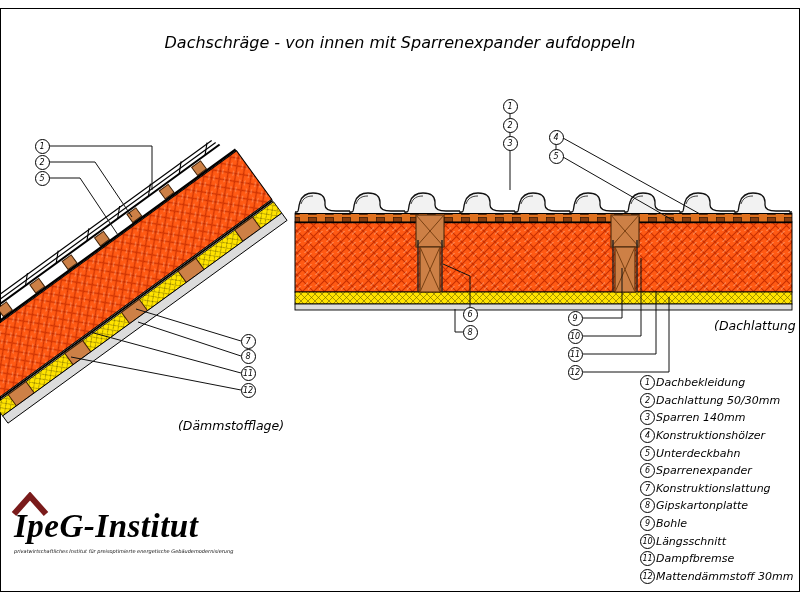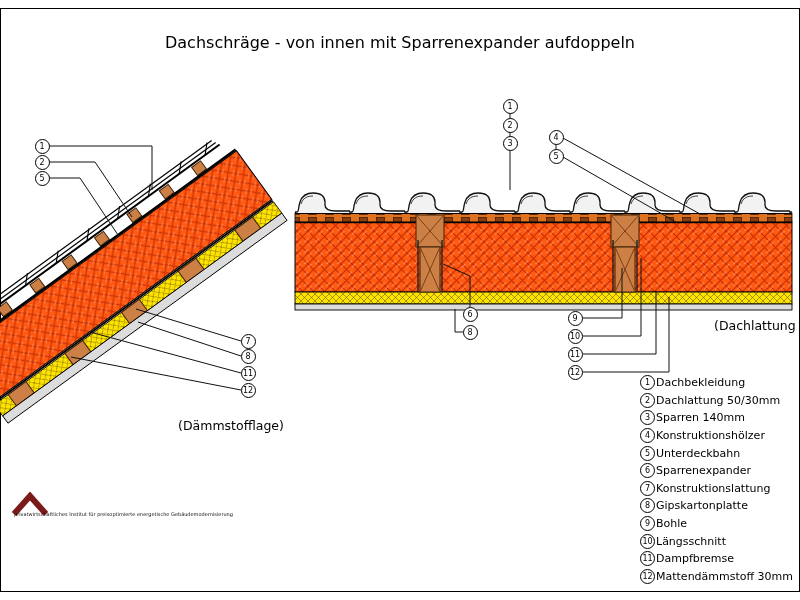--- a/index.html
+++ b/index.html
@@ -1,17 +1,17 @@
 <!DOCTYPE html>
 <html><head>
 <meta charset="utf-8">
 <style>
   html,body{margin:0;padding:0;background:#fff;}
   .page{position:relative;width:800px;height:600px;background:#fff;overflow:hidden;
-        font-family:"DejaVu Sans",sans-serif;color:#000;}
+        font-family:"DejaVu Sans",sans-serif;color:#000;font-style:italic;}
   .frame{position:absolute;left:0;top:8px;width:798px;height:582px;border:1px solid #000;}
   .art{position:absolute;left:0;top:0;}
   .title{position:absolute;left:0;top:31px;width:100%;text-align:center;
          font-size:16px;line-height:1.45;}
   .co{position:absolute;width:13px;height:13px;margin-left:-7.5px;margin-top:-7.5px;
       border:1px solid #000;border-radius:50%;background:#fff;
       font-size:8px;line-height:13px;text-align:center;z-index:5;}
   .caption{position:absolute;font-size:12.5px;}
   .legend{position:absolute;left:640px;top:374px;}
   .lrow{display:flex;align-items:center;height:17.6px;}
@@ -206,15 +206,16 @@
     <div class="lrow">
         <span class="lnum">12</span>
         <span class="llabel">Mattendämmstoff 30mm</span>
       </div>
   </div>
 
   <div class="logo">
     <svg class="roofsvg" width="42" height="24" viewBox="0 0 42 24">
       <polyline points="3,22 19,4 35,22" fill="none" stroke="#7a1b1b" stroke-width="6" stroke-linejoin="miter"></polyline>
     </svg>
+    <div class="logoname">IpeG-Institut</div>
     <div class="tagline">privatwirtschaftliches Institut für preisoptimierte energetische Gebäudemodernisierung</div>
   </div>
 </div>
 
 </body></html>

